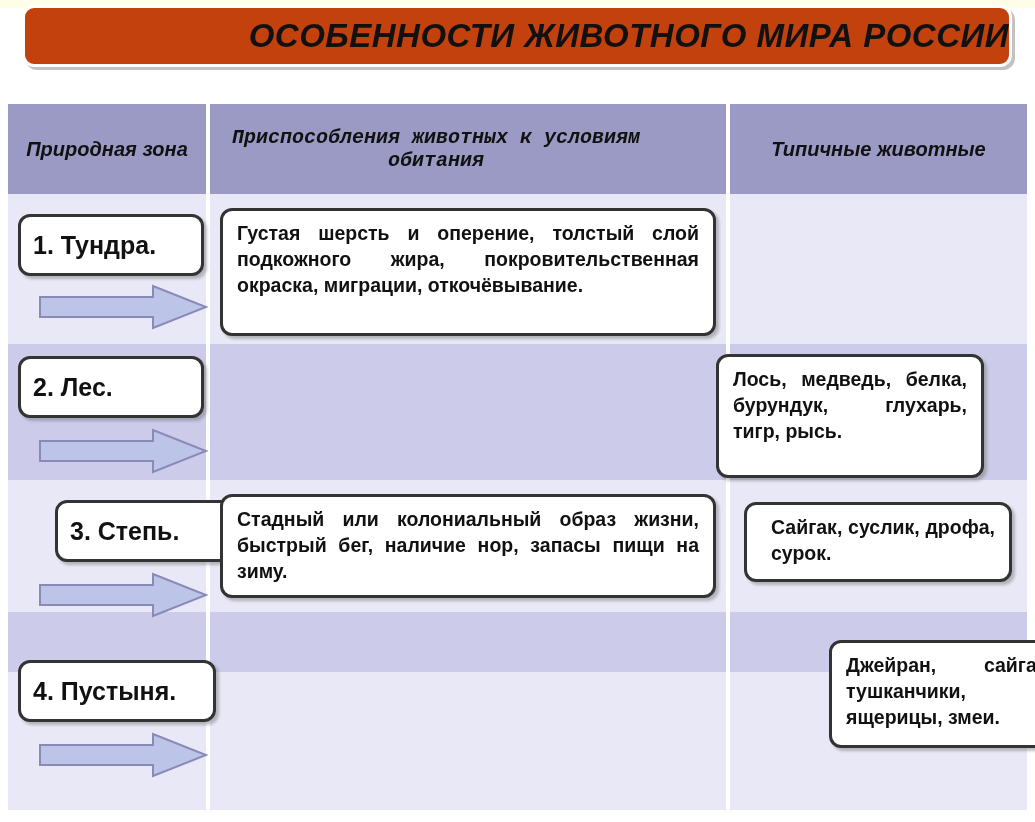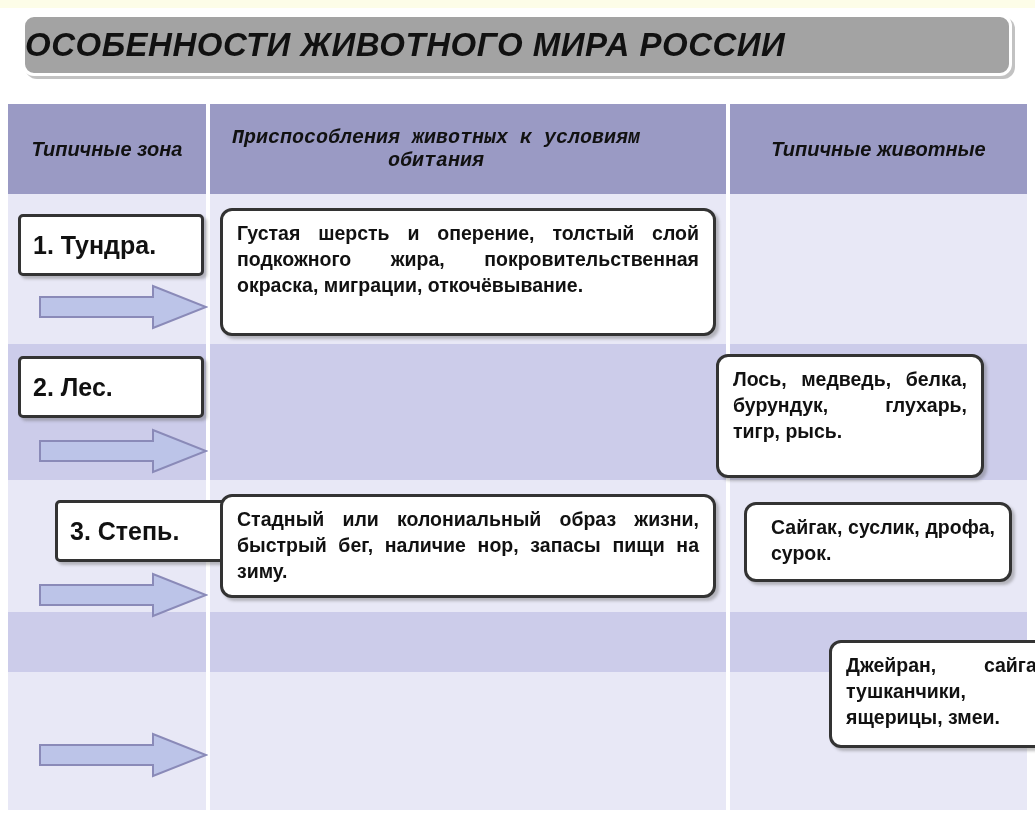--- a/index.html
+++ b/index.html
@@ -24,32 +24,32 @@
   .top-strip {
     position: absolute;
     top: 0; left: 0;
     width: 1035px;
     height: 8px;
     background: #fdfde8;
   }
   
   .title-banner {
     position: absolute;
-    top: 14px;
+    top: 5px;
     left: 22px;
     width: 990px;
     height: 62px;
-    background: #a3a3a3;
+    background: #c2410c;
     border: 3px solid #ffffff;
     border-radius: 12px;
     box-shadow: 3px 3px 0 rgba(120,120,120,0.45);
     box-sizing: border-box;
     display: flex;
     align-items: center;
-    justify-content: flex-start;
+    justify-content: flex-end;
   }
   .title-text {
     font-size: 33px;
     font-weight: bold;
     font-style: italic;
     color: #111111;
     letter-spacing: 0.5px;
     white-space: nowrap;
   }
   
@@ -102,21 +102,21 @@
     left: 0;
     width: 1019px;
   }
   .band-light { background: #e8e8f6; }
   .band-dark  { background: #ccccea; }
 
   .row-label {
     position: absolute;
     background: #ffffff;
     border: 3px solid #333333;
-    border-radius: 5px;
+    border-radius: 12px;
     box-shadow: 3px 3px 3px rgba(100,100,100,0.4);
     box-sizing: border-box;
     display: flex;
     align-items: center;
     padding-left: 12px;
     font-size: 25px;
     font-weight: bold;
     color: #111111;
     white-space: nowrap;
   }
@@ -156,21 +156,21 @@
 
   <div class="table">
 
     <div class="band band-light" style="top:90px;height:150px;"></div>
     <div class="band band-dark" style="top:240px;height:136px;"></div>
     <div class="band band-light" style="top:376px;height:132px;"></div>
     <div class="band band-dark" style="top:508px;height:60px;"></div>
     <div class="band band-light" style="top:568px;height:138px;"></div>
 
     <div class="headrow">
-      <div class="headcell hc1">Типичные зона</div>
+      <div class="headcell hc1">Природная зона</div>
       <div class="headcell hc2">Приспособления животных к условиям обитания</div>
       <div class="headcell hc3">Типичные животные</div>
     </div>
 
     <div class="vline vline1"></div>
     <div class="vline vline2"></div>
 
     <div class="row-label" style="top:110px;left:10px;width:186px;height:62px;">
       <span>1. Тундра.</span>
     </div>
@@ -197,20 +197,23 @@
     <svg class="arrow" style="top:468px;left:30px;" viewBox="0 0 170 46">
       <polygon points="2,13 115,13 115,2 168,23 115,44 115,33 2,33" fill="#bcc4e8" stroke="#8a8ab8" stroke-width="2"></polygon>
     </svg>
     <div class="cellbox desc" style="top:390px;left:212px;width:496px;height:104px;">
       <span>Стадный или колониальный образ жизни, быстрый бег, наличие нор, запасы пищи на зиму.</span>
     </div>
     <div class="cellbox" style="top:398px;left:736px;width:268px;height:80px;padding-left:24px;">
       <span>Сайгак, суслик, дрофа, сурок.</span>
     </div>
 
+    <div class="row-label" style="top:556px;left:10px;width:198px;height:62px;">
+      <span>4. Пустыня.</span>
+    </div>
     <svg class="arrow" style="top:628px;left:30px;" viewBox="0 0 170 46">
       <polygon points="2,13 115,13 115,2 168,23 115,44 115,33 2,33" fill="#bcc4e8" stroke="#8a8ab8" stroke-width="2"></polygon>
     </svg>
     <div class="cellbox" style="top:536px;left:773px;width:240px;height:108px;margin-left:48px;">
       <span>Джейран, сайгак, тушканчики, ящерицы, змеи.</span>
     </div>
 
   </div>
 </div>
 

